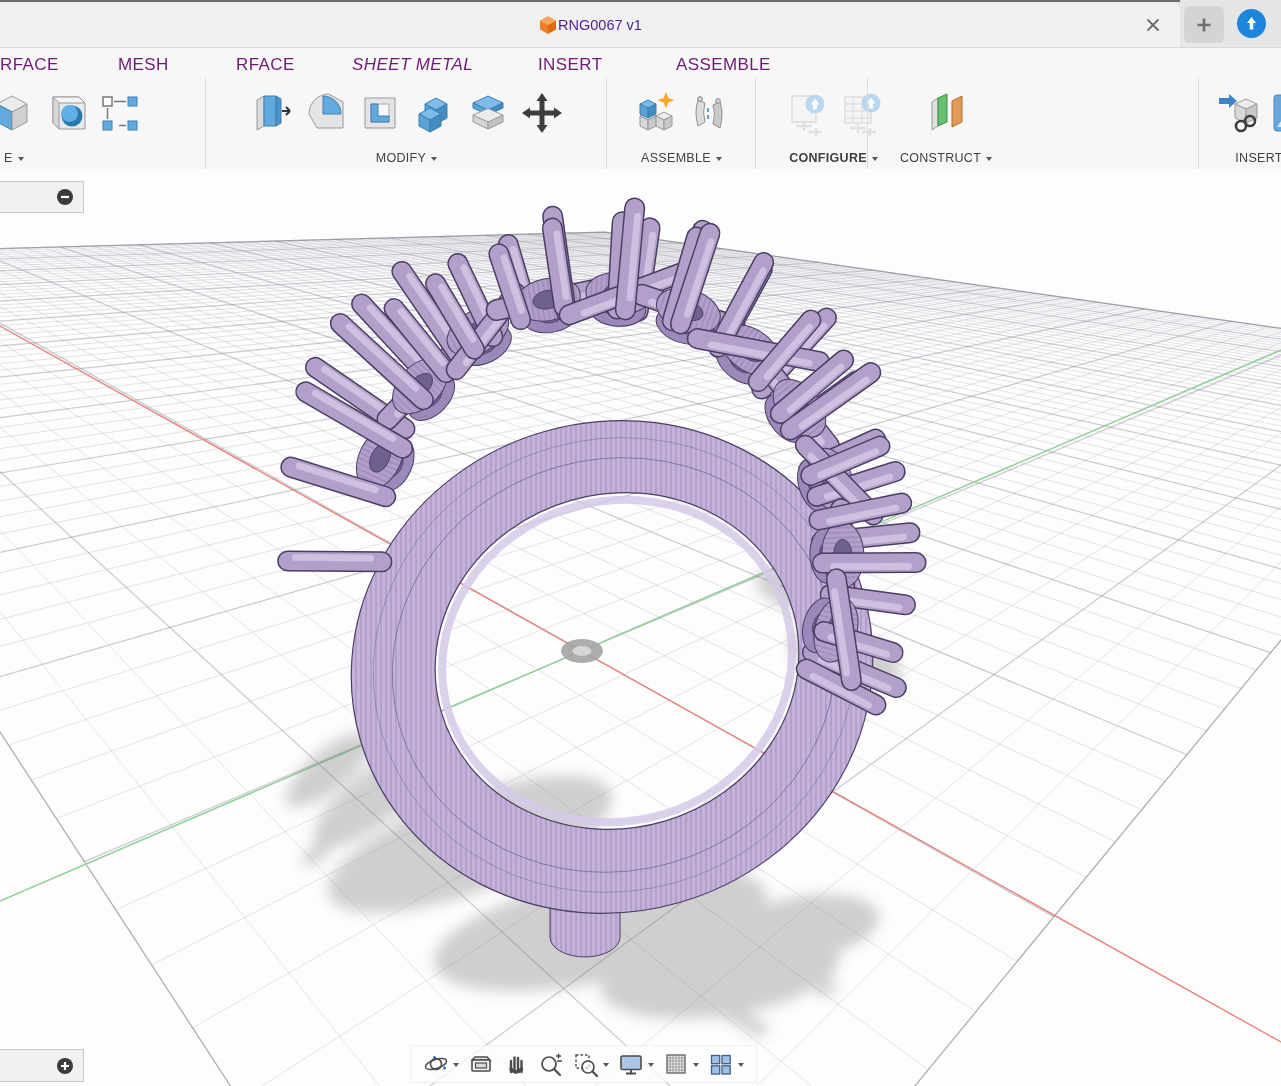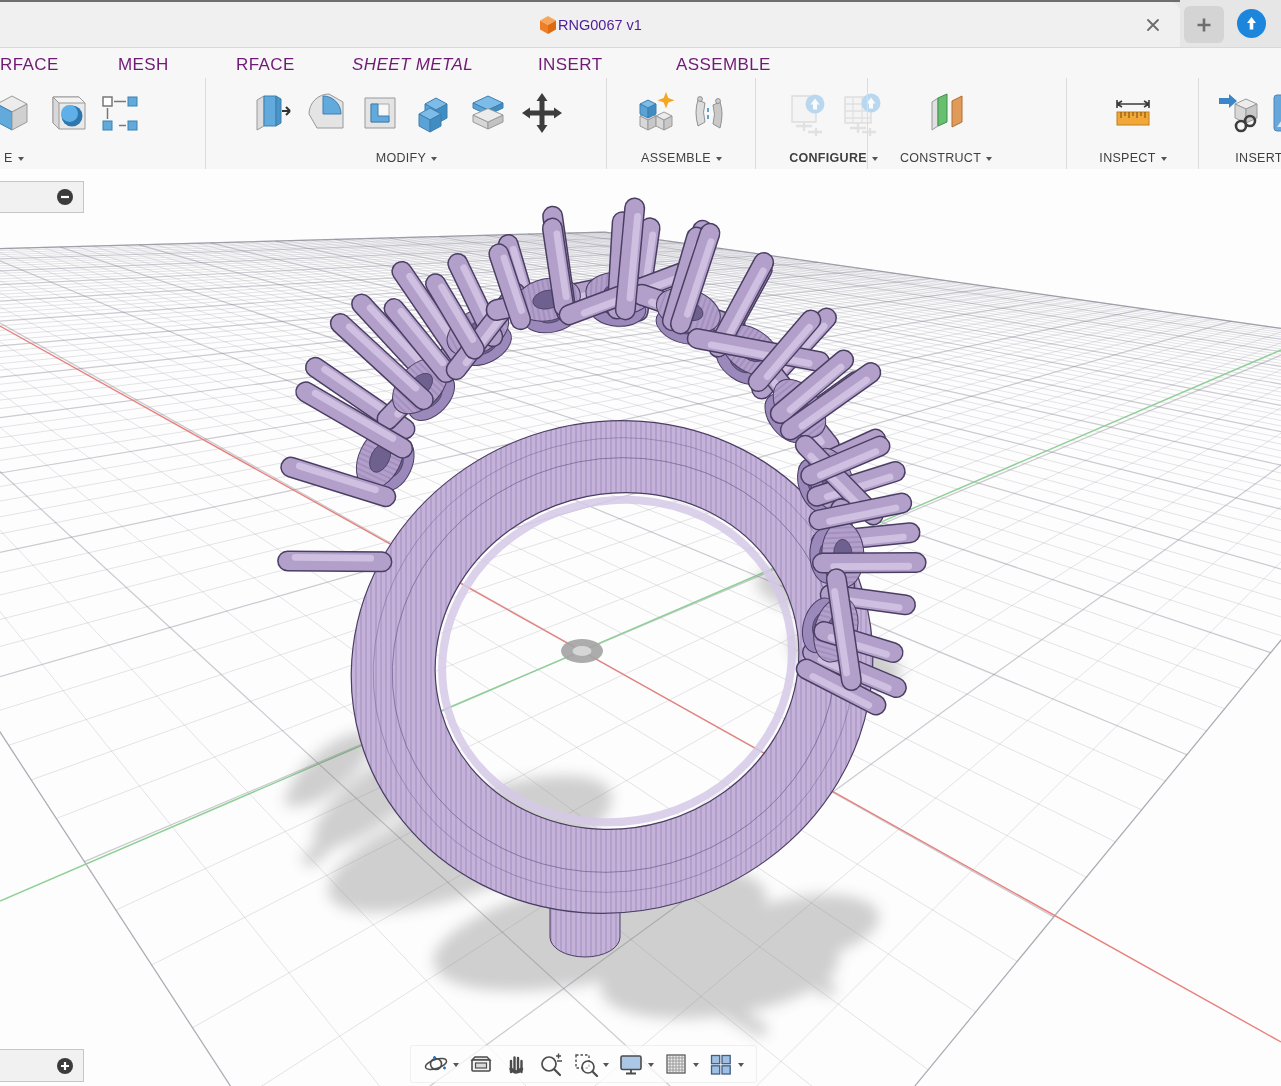--- a/index.html
+++ b/index.html
@@ -253,35 +253,20 @@
           <path d="M29,13 L39,8 V34 L29,39 Z" fill="#e09a5a" stroke="#b06f30"></path>
         </svg>
       </div>
     </div>
     <div class="tlabel">
       <span>CONSTRUCT</span>
         <span class="caret"></span>
     </div>
   </div>
 
-  <div class="tgroup g-inspect bl">
-    <div class="ticons">
-      <div class="ticon">
-        <svg width="46" height="50" viewBox="0 0 46 50">
-          <path d="M7,12 V20 M39,12 V20 M7,16 H39 M7,16 L12,13 M7,16 L12,19 M39,16 L34,13 M39,16 L34,19" stroke="#3d3d3d" stroke-width="1.6" fill="none"></path>
-          <rect x="7" y="24" width="32" height="13" fill="#f2a838" stroke="#c07f1a"></rect>
-          <path d="M11,24 V30 M15,24 V28 M19,24 V30 M23,24 V28 M27,24 V30 M31,24 V28 M35,24 V30" stroke="#8a5a10" stroke-width="1.2"></path>
-        </svg>
-      </div>
-    </div>
-    <div class="tlabel">
-      <span>INSPECT</span>
-        <span class="caret"></span>
-    </div>
-  </div>
 
   <div class="tgroup g-insert bl">
     <div class="ticons">
       <div class="ticon">
         <svg width="46" height="50" viewBox="0 0 46 50">
           <path d="M20,16 L31,11 42,16 31,21 Z" fill="#ececec" stroke="#9a9a9a"></path>
           <path d="M20,16 L31,21 V35 L20,30 Z" fill="#d8d8d8" stroke="#9a9a9a"></path>
           <path d="M42,16 L31,21 V35 L42,30 Z" fill="#c8c8c8" stroke="#9a9a9a"></path>
           <path d="M4,10 L14,10 14,6 22,13 14,20 14,16 4,16 Z" fill="#3c86c8"></path>
           <circle cx="26" cy="38" r="5" fill="none" stroke="#3d3d3d" stroke-width="2.6"></circle>

